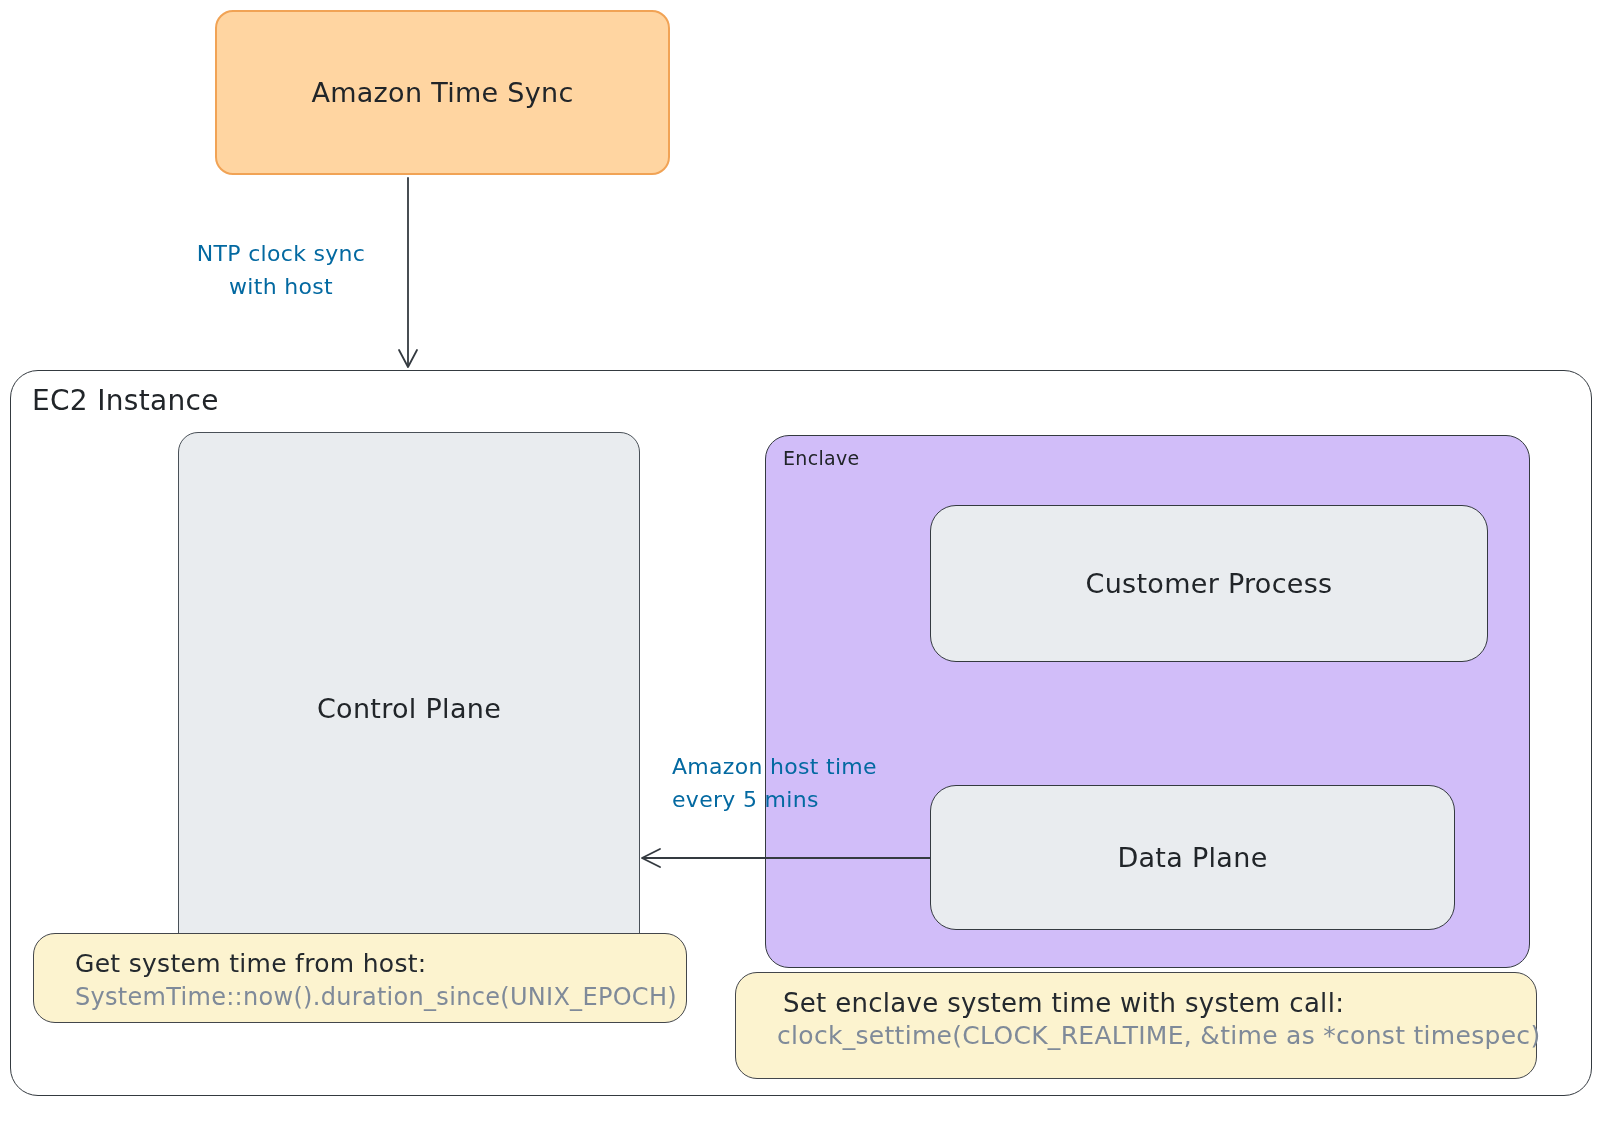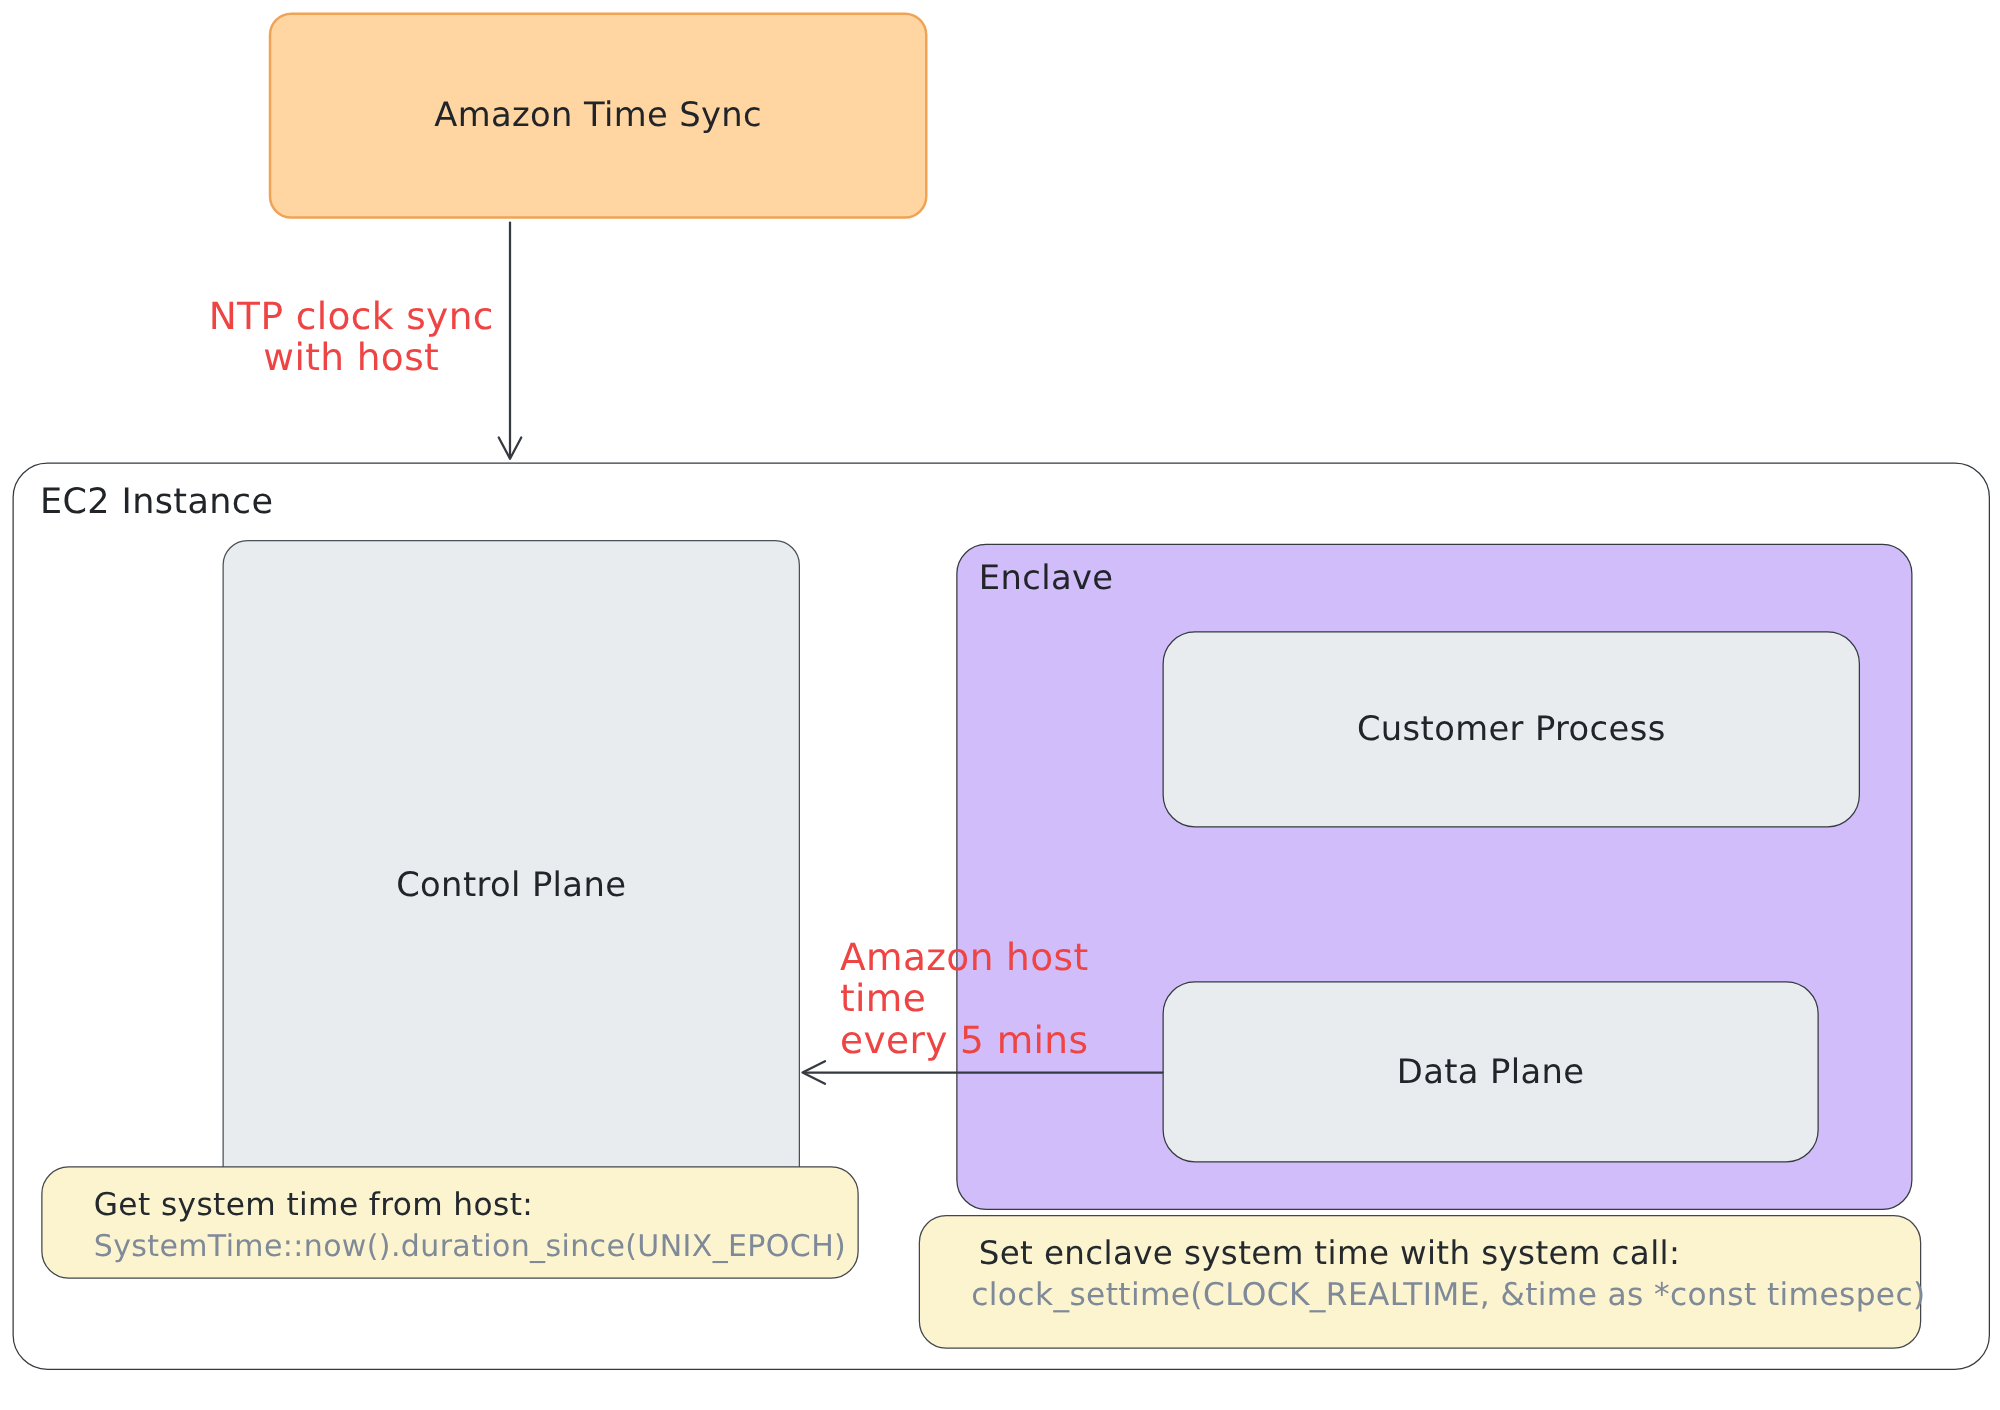--- a/index.html
+++ b/index.html
@@ -33,21 +33,21 @@
     border:2px solid var(--stroke);
   }
   .center{
     display:flex;
     align-items:center;
     justify-content:center;
     text-align:center;
   }
   
   .ats{
-    left:215px; top:10px; width:527px; height:165px;
+    left:215px; top:10px; width:455px; height:165px;
     background:var(--orange-fill);
     border:2.5px solid var(--orange-border);
     border-radius:18px;
     font-size:27px;
   }
   
   .ec2{
     left:10px; top:370px; width:1582px; height:726px;
     background:#ffffff;
     border:1.8px solid var(--stroke);
@@ -67,42 +67,42 @@
   }
   
   .enclave{
     left:765px; top:435px; width:765px; height:533px;
     background:var(--purple-fill);
     border:1.8px solid var(--stroke);
     border-radius:24px;
   }
   .enclave-label{
     position:absolute; left:783px; top:447px;
-    font-size:27px;
+    font-size:19px;
   }
   .customer-process{
     left:930px; top:505px; width:558px; height:157px;
     background:var(--gray-fill);
     border:1.8px solid var(--stroke);
     border-radius:26px;
     font-size:27px;
   }
   .data-plane{
     left:930px; top:785px; width:525px; height:145px;
     background:var(--gray-fill);
     border:1.8px solid var(--stroke);
     border-radius:26px;
     font-size:27px;
   }
   
   .edge-label{
     position:absolute;
-    font-size:30px;
+    font-size:22px;
     line-height:33px;
-    color:#ef4444;
+    color:#0369a1;
   }
   .ntp-label{
     left:150px; top:237px; width:262px;
     text-align:center;
   }
   .query-label{
     left:672px; top:750px; width:230px;
     text-align:left;
   }
   

